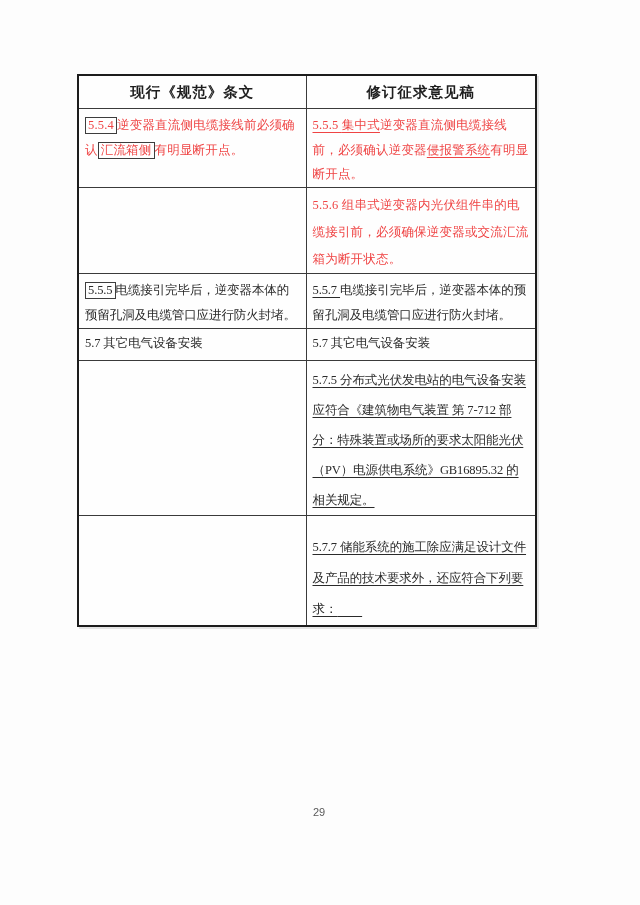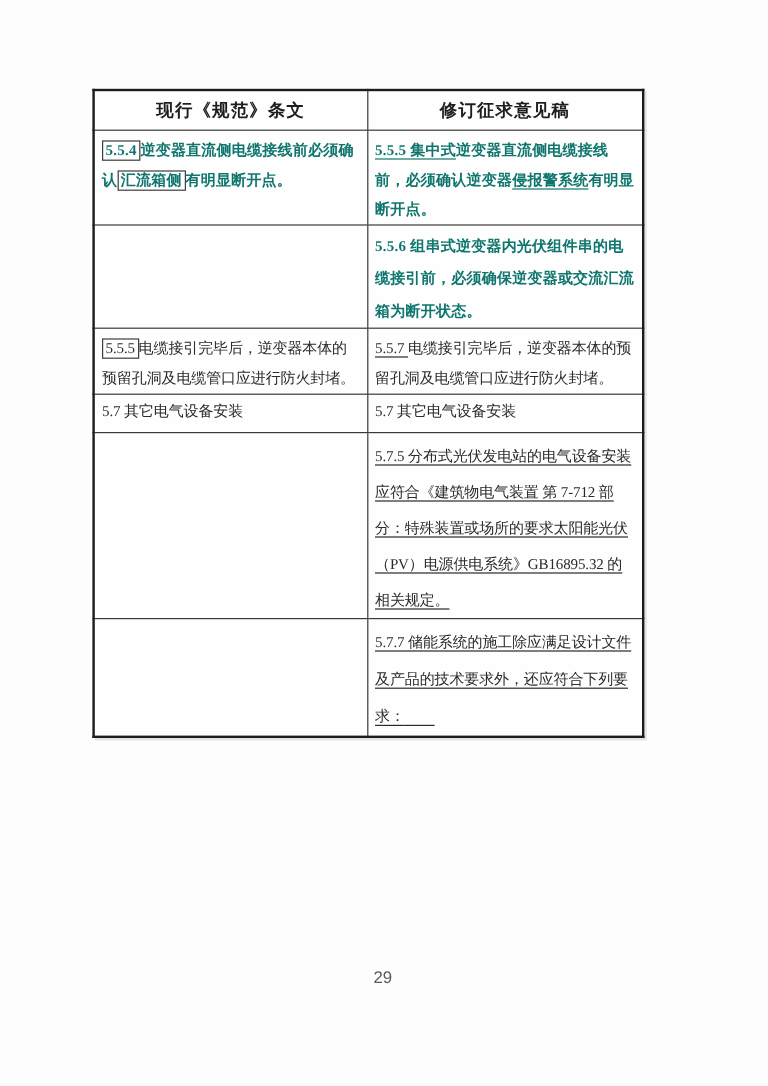--- a/index.html
+++ b/index.html
@@ -40,36 +40,36 @@
     padding:0;
     color:#1e1e1e;
   }
   tr.r1 td{height:66px;line-height:35px;padding-top:5px;}
   tr.r2 td{height:70px;line-height:24.5px;padding-top:4px;}
   tr.r2b td{height:79px;line-height:27px;padding-top:4px;}
   tr.r3 td{height:50px;line-height:25px;padding-top:4px;}
   tr.r4 td{height:27px;line-height:21px;padding-top:4px;}
   tr.r5 td{height:146px;line-height:30px;padding-top:4px;}
   tr.r6 td{height:127px;line-height:32.5px;padding-top:3px;}
-  tr.r7 td{height:90px;line-height:31px;padding-top:4px;}
-  td.bold{font-weight:bold;color:#0f766e;letter-spacing:0.2px;}
+  tr.r7 td{height:90px;line-height:31px;padding-top:16px;}
+  td.bold{font-weight:normal;color:#ef4444;letter-spacing:0.2px;}
   span.u{
     text-decoration:underline;
     text-decoration-thickness:1px;
     text-underline-offset:3px;
   }
   span.boxed{
     border:1px solid #3d3d3d;
     padding:0 2px 1px 2px;
   }
   .page-number{
     position:absolute;
     left:90px;top:806px;width:458px;
     text-align:center;
-    font-size:14px;
+    font-size:11px;
     color:#5a5a5a;
     font-family:"Liberation Sans","DejaVu Sans",sans-serif;
   }
 </style>
 </head>
 <body>
 
 <table class="doc-table">
   <colgroup>
       <col class="c-left">

